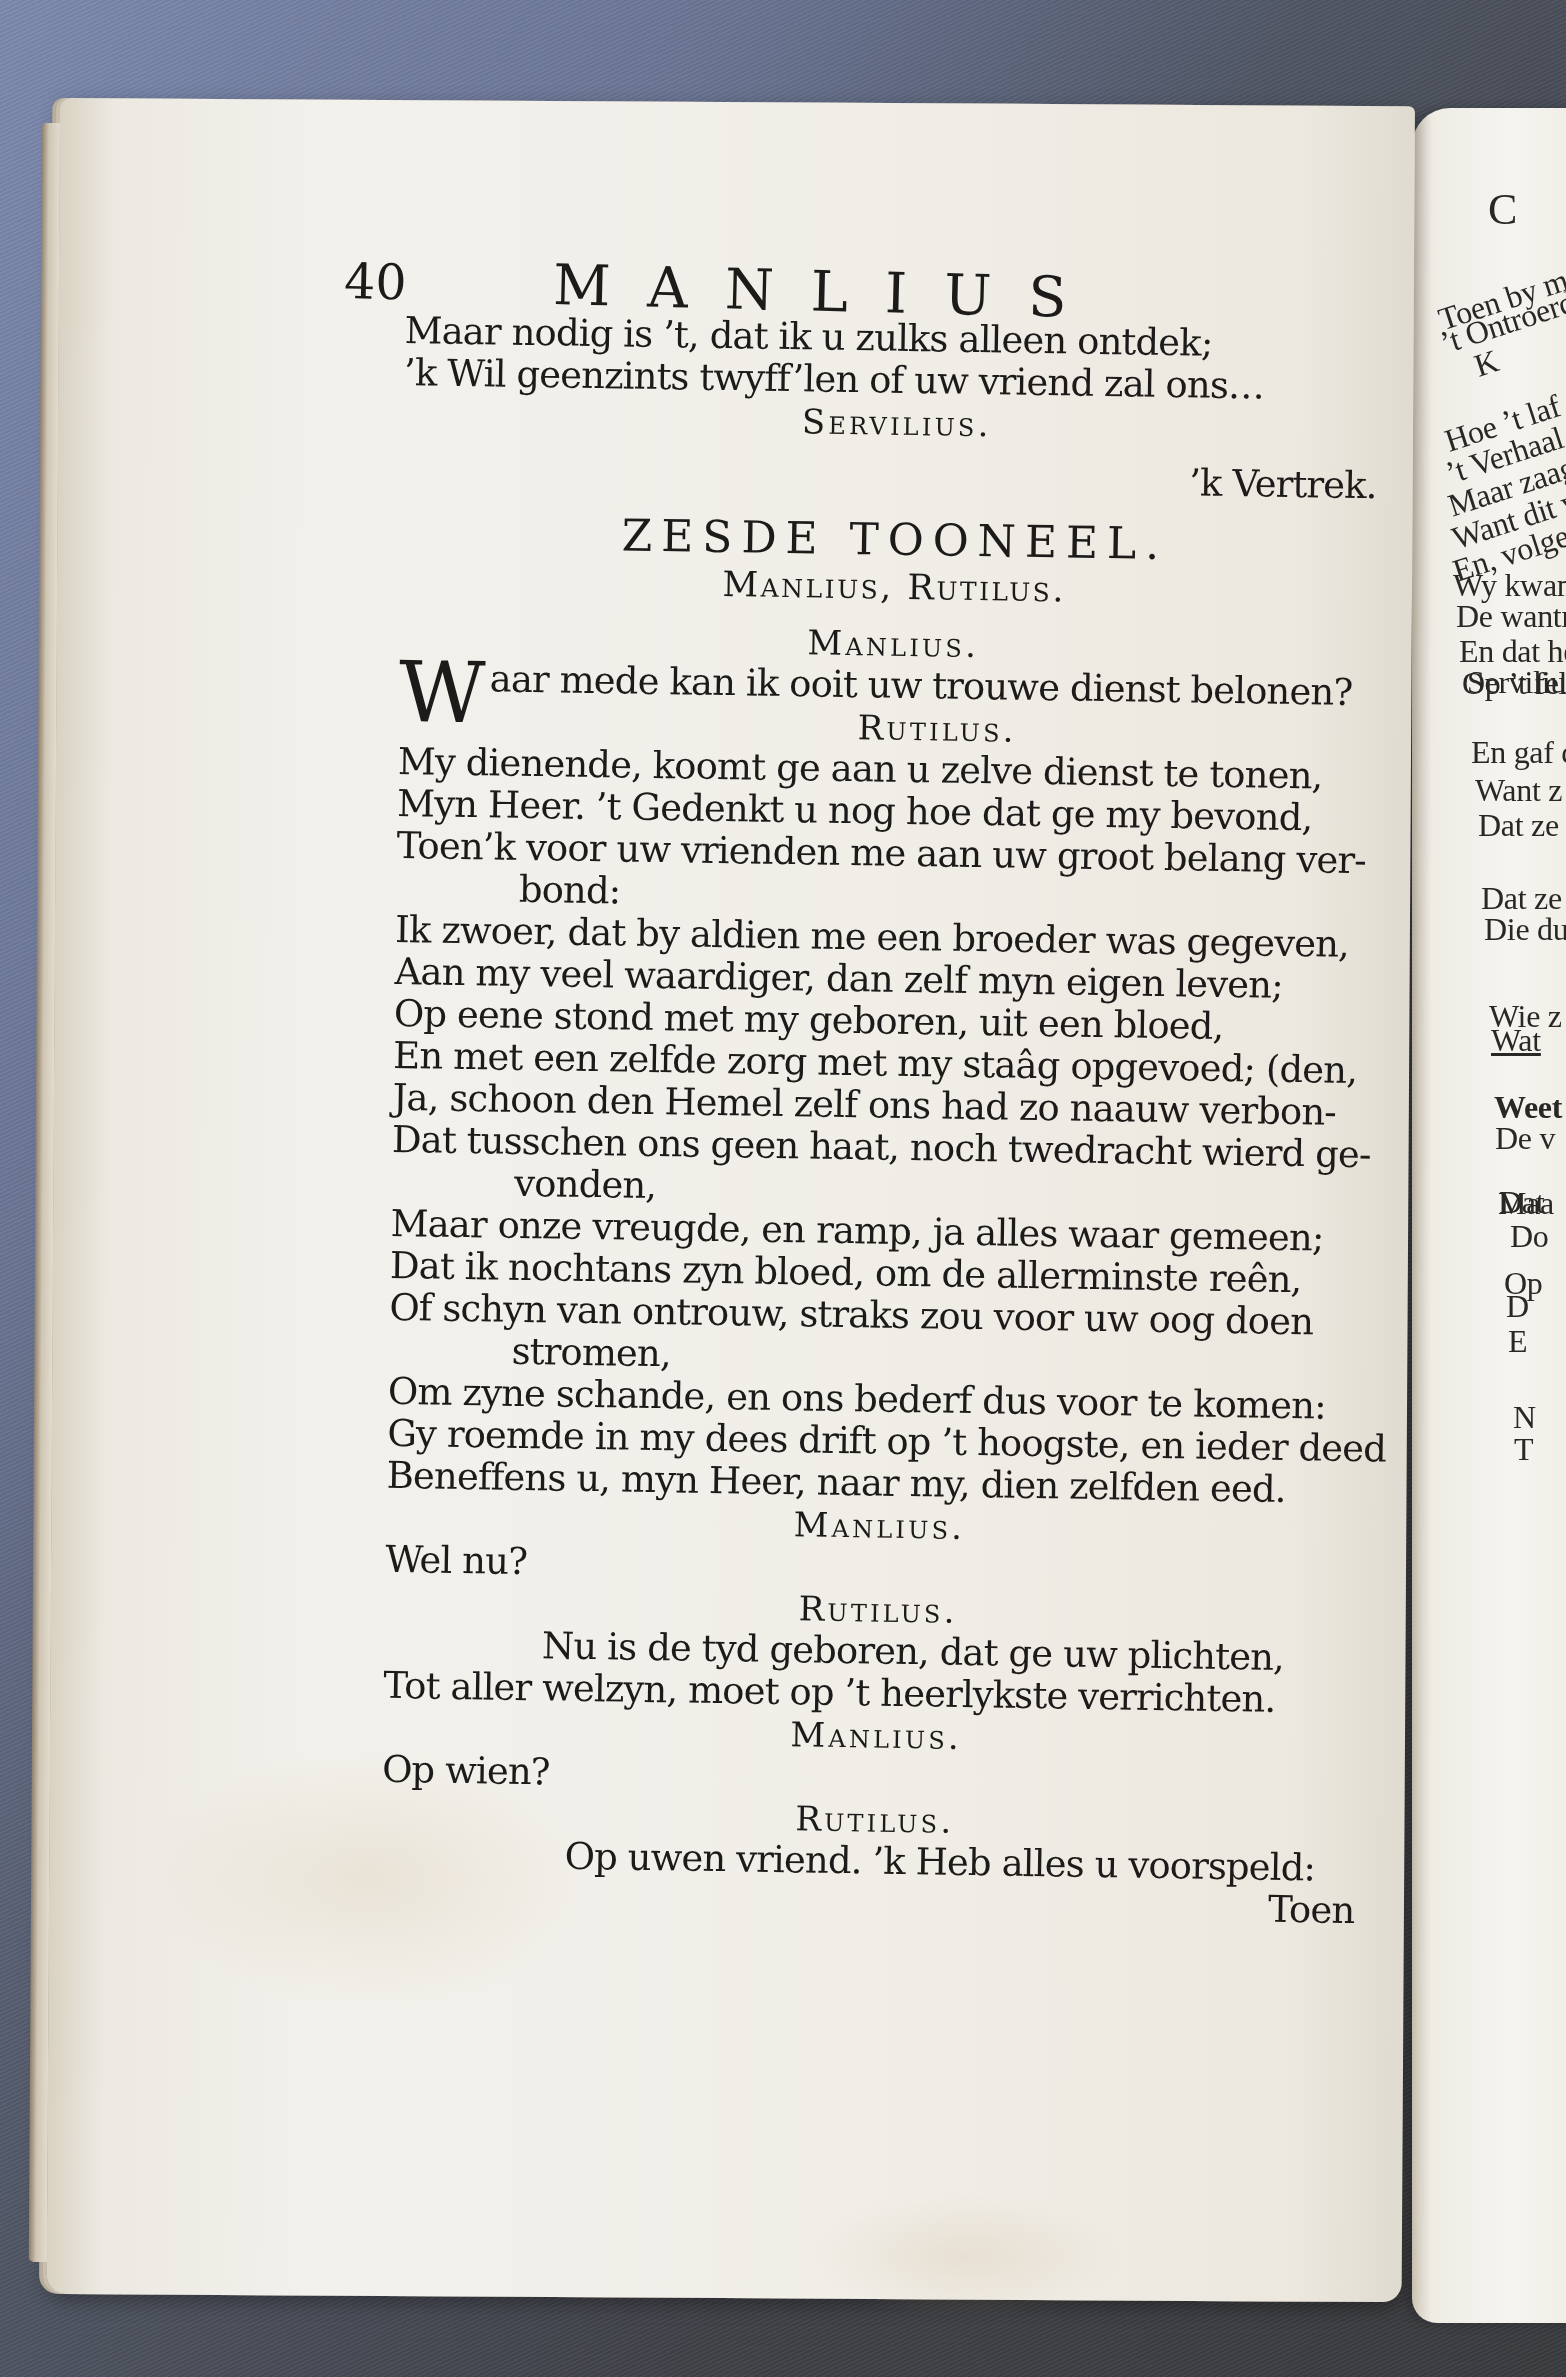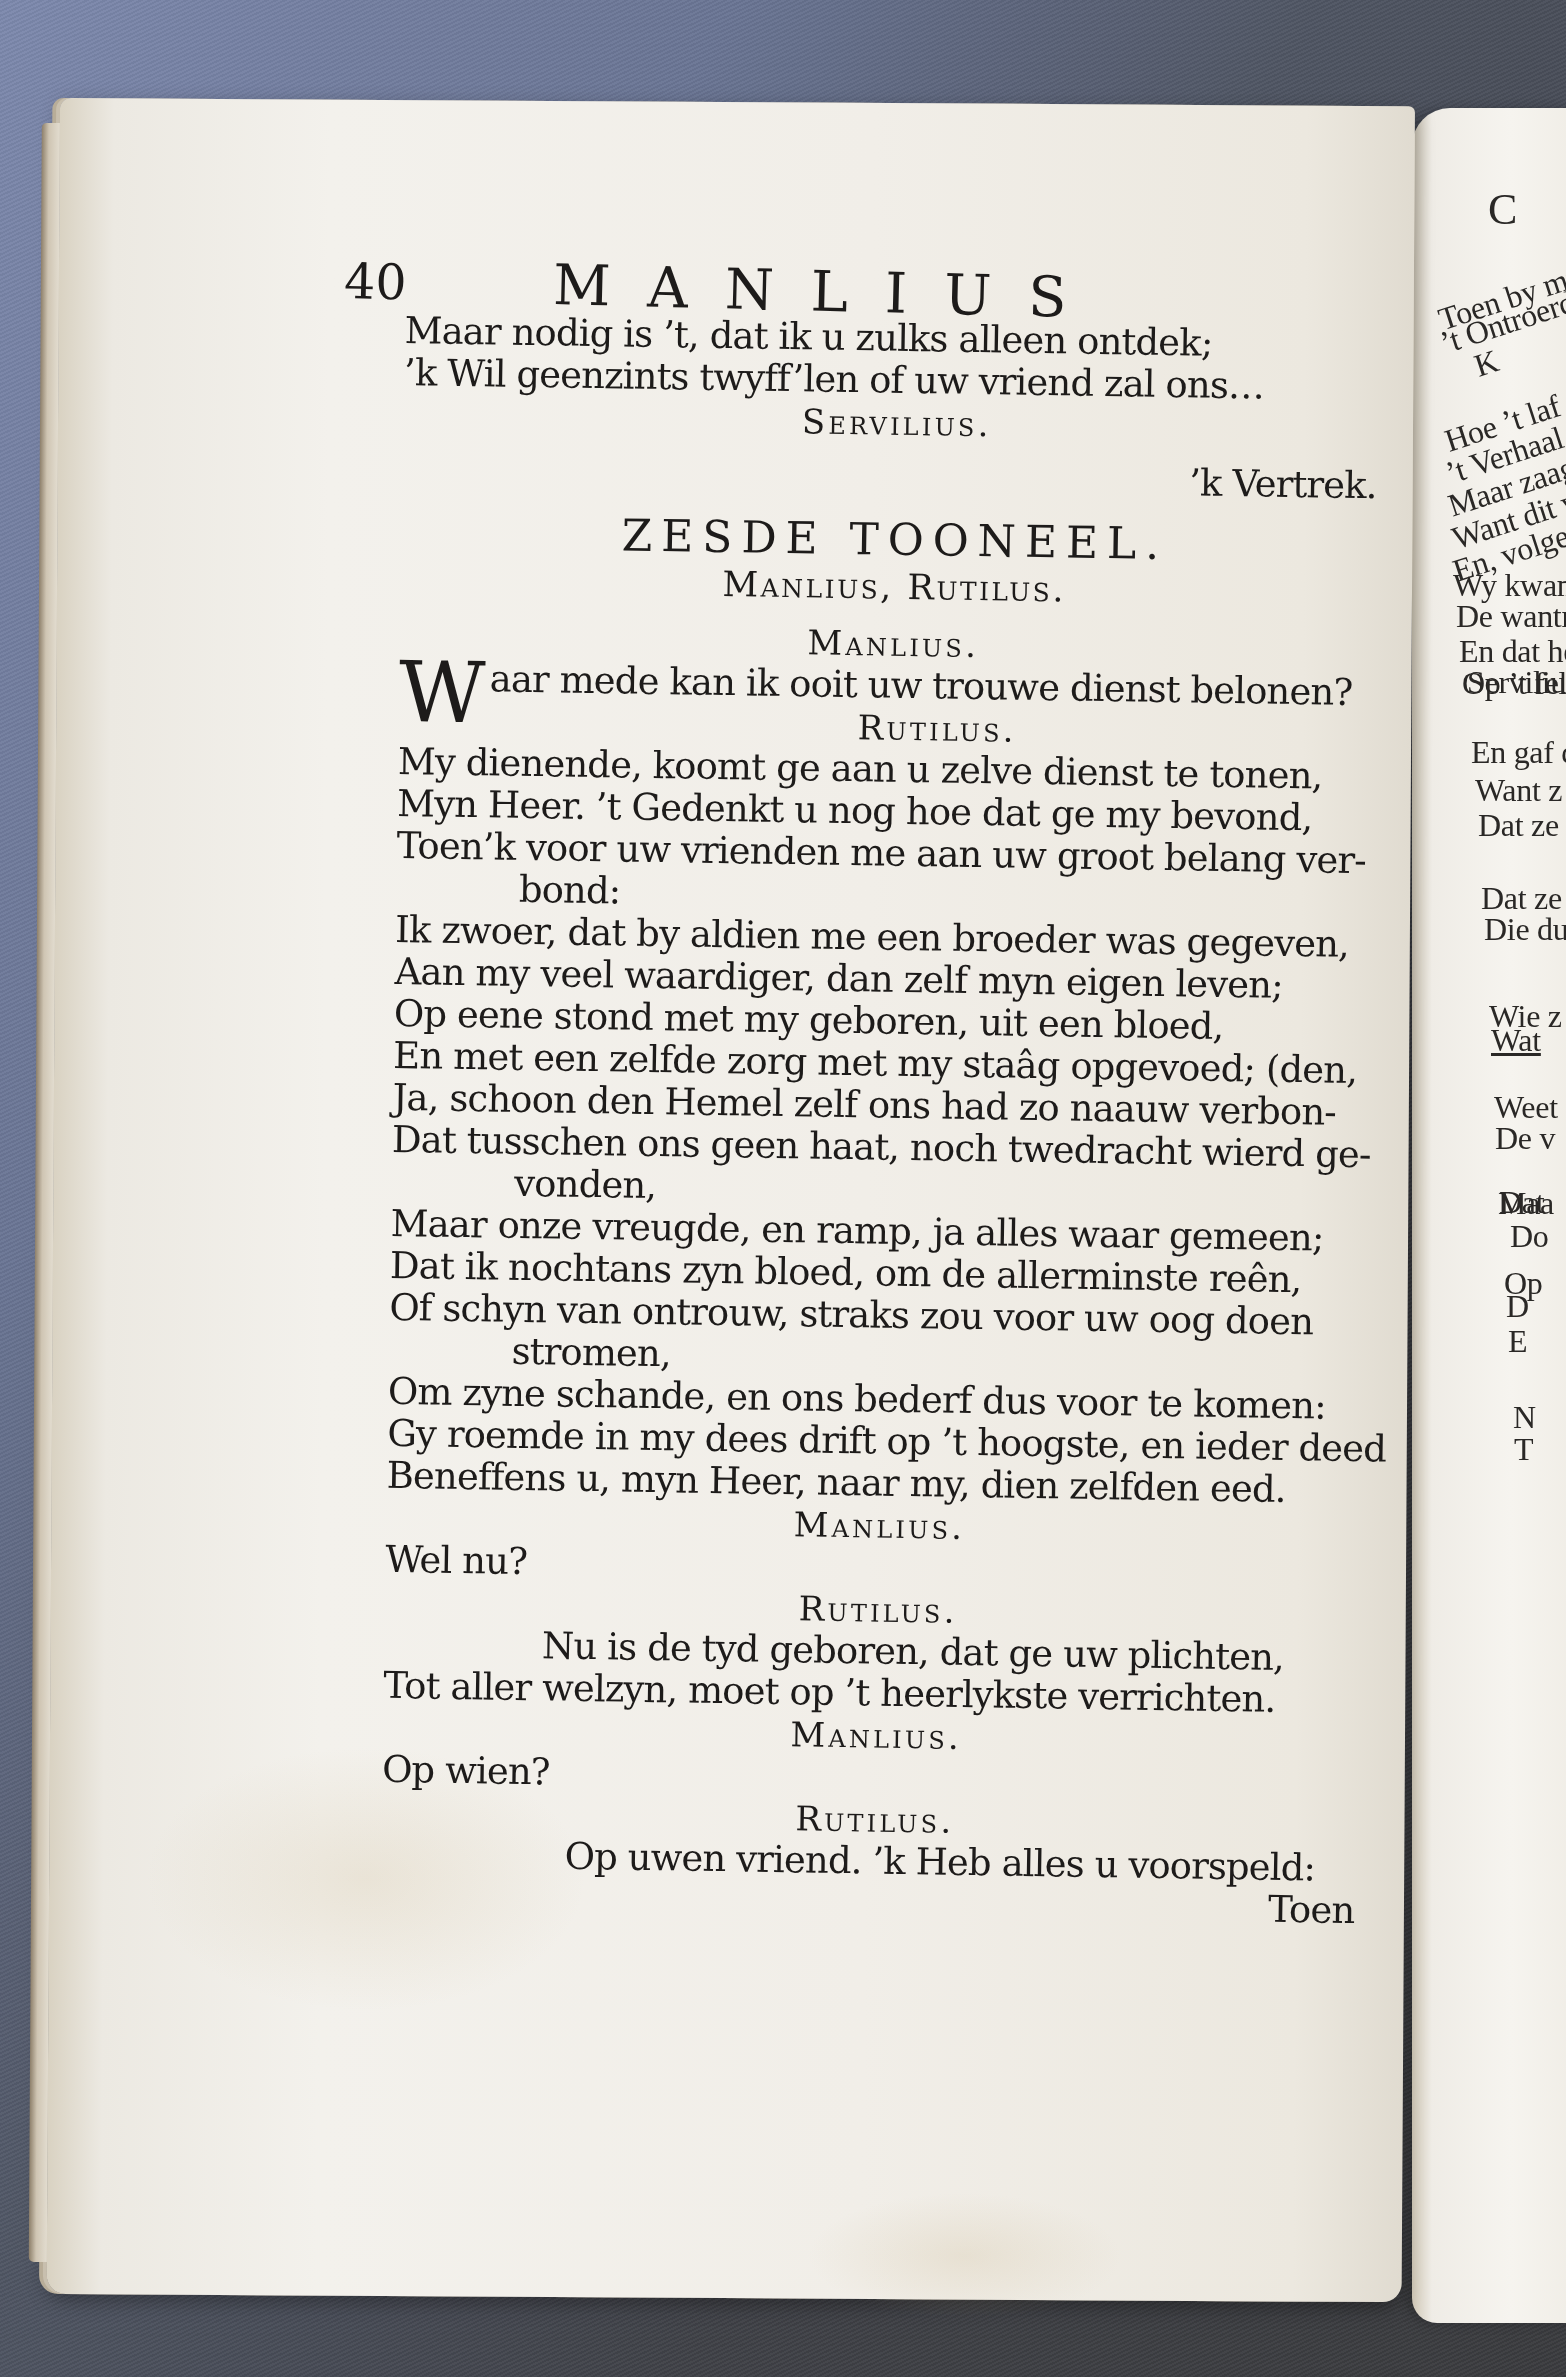--- a/index.html
+++ b/index.html
@@ -102,21 +102,21 @@
     <div class="facing-text" style="left: 1459px; top: 633px;">En dat he</div>
     <div class="facing-text" style="left: 1462px; top: 665px;">Op ’t felf</div>
     <div class="facing-text" style="left: 1467px; top: 664px;">Serviliu</div>
     <div class="facing-text" style="left: 1471px; top: 734px;">En gaf d</div>
     <div class="facing-text" style="left: 1475px; top: 772px;">Want z</div>
     <div class="facing-text" style="left: 1478px; top: 807px;">Dat ze</div>
     <div class="facing-text" style="left: 1481px; top: 880px;">Dat ze i</div>
     <div class="facing-text" style="left: 1484px; top: 911px;">Die dus</div>
     <div class="facing-text" style="left: 1489px; top: 998px;">Wie z</div>
     <div class="facing-text" style="left: 1491px; top: 1022px; text-decoration: underline;">Wat</div>
-    <div class="facing-text" style="left: 1494px; top: 1089px;">Weet</div>
+    <div class="facing-text" style="left: 1494px; top: 1089px; font-weight: bold;">Weet</div>
     <div class="facing-text" style="left: 1495px; top: 1120px;">De v</div>
     <div class="facing-text" style="left: 1498px; top: 1152px; margin-top: 33px;">Maa</div>
     <div class="facing-text" style="left: 1499px; top: 1184px;">Dat</div>
     <div class="facing-text" style="left: 1510px; top: 1218px;">Do</div>
     <div class="facing-text" style="left: 1504px; top: 1253px; margin-top: 12px;">Op</div>
     <div class="facing-text" style="left: 1506px; top: 1288px;">D</div>
     <div class="facing-text" style="left: 1508px; top: 1323px;">E</div>
     <div class="facing-text" style="left: 1513px; top: 1399px;">N</div>
     <div class="facing-text" style="left: 1514px; top: 1431px;">T</div>
   </div>

